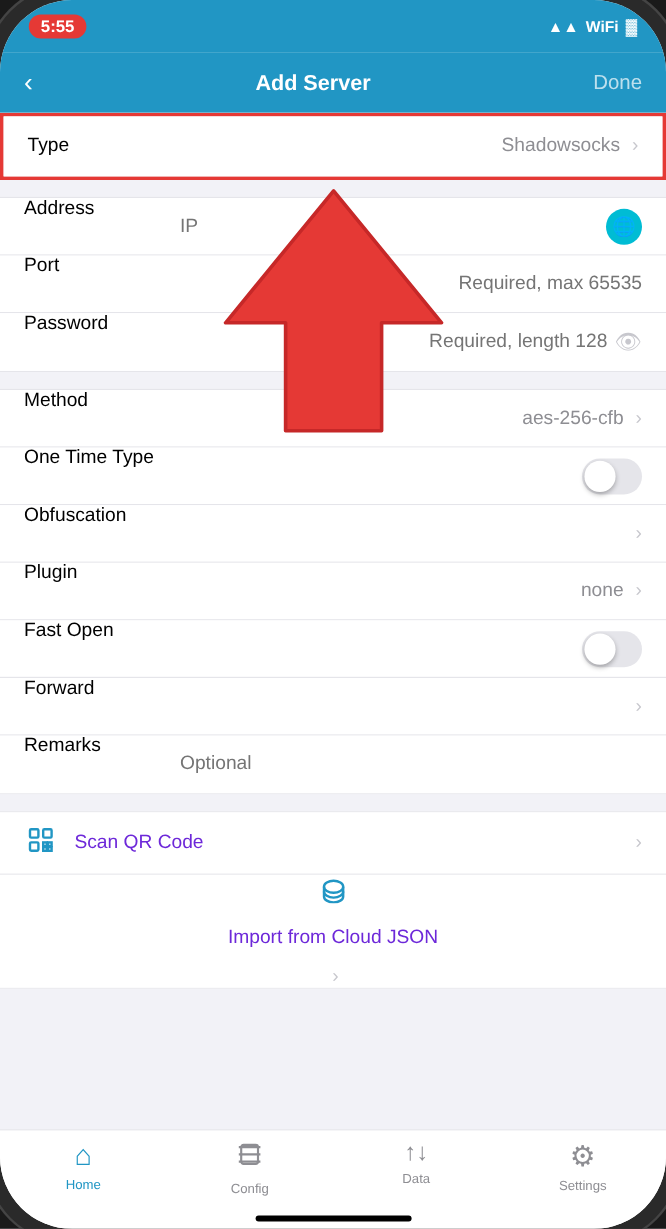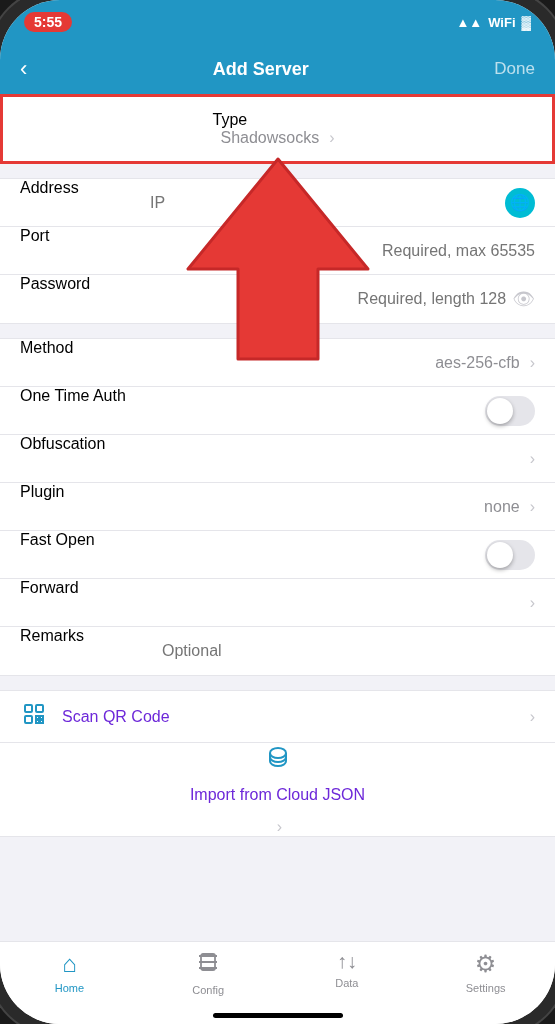--- a/index.html
+++ b/index.html
@@ -90,21 +90,20 @@
     .cell {
       background: white;
       border-bottom: 1px solid #e5e5ea;
       display: flex;
       padding: 0 20px;
       min-height: 48px;
     }
 
     .cell:last-child {
       border-bottom: none;
-      gap: 12px;
     }
 
     .cell-label {
       font-size: 16px;
       color: #000;
       font-weight: 400;
       min-width: 130px;
     }
 
     .cell-value {
@@ -171,21 +170,20 @@
       left: 2px;
       box-shadow: 0 2px 4px rgba(0,0,0,0.3);
     }
 
     .type-cell {
       background: white;
       display: flex;
       align-items: center;
       padding: 14px 20px;
       min-height: 50px;
-      flex-direction: column;
     }
 
     
     .arrow-overlay {
       position: absolute;
       top: 55px;
       left: 50%;
       transform: translateX(-50%);
       width: 200px;
       height: 220px;
@@ -356,21 +354,21 @@
 
       <div class="cell">
         <span class="cell-label">Method</span>
         <div class="cell-value">
           <span>aes-256-cfb</span>
           <span class="chevron">›</span>
         </div>
       </div>
 
       <div class="cell">
-        <span class="cell-label">One Time Auth</span>
+        <span class="cell-label">One Time Type</span>
         <div class="cell-value">
           <div class="toggle"></div>
         </div>
       </div>
 
       <div class="cell">
         <span class="cell-label">Obfuscation</span>
         <div class="cell-value">
           <span class="chevron">›</span>
         </div>

